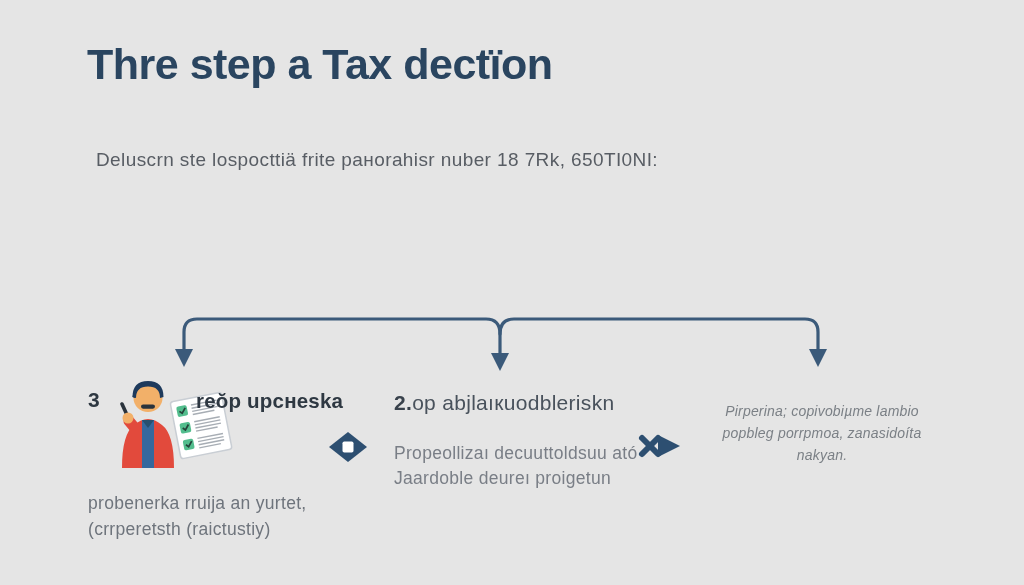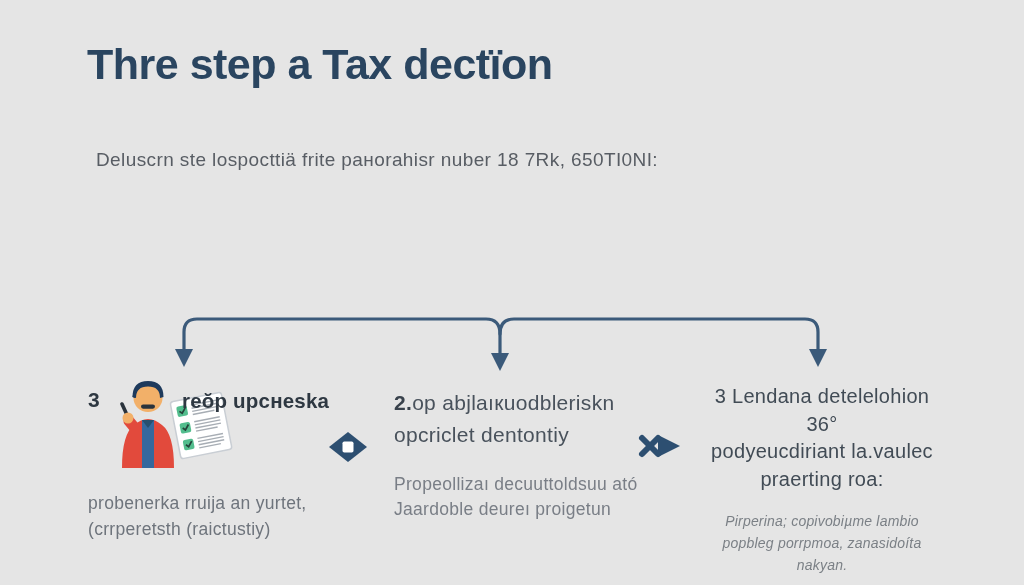--- a/index.html
+++ b/index.html
@@ -13,21 +13,21 @@
   }
   .subtitle{
     position:absolute;left:96px;top:149px;
     font-size:19px;letter-spacing:0.4px;color:#585d64;
   }
   .bracket{position:absolute;left:160px;top:306px;width:680px;height:68px;}
   .col{position:absolute;}
   .col1{left:86px;top:376px;width:245px;height:140px;}
   .col1 .step-num{position:absolute;left:2px;top:12px;font-size:21px;font-weight:700;color:#2e3842;}
   .col1 .person{position:absolute;left:22px;top:0px;}
-  .col1 .heading{position:absolute;left:96px;top:13px;font-size:20.5px;font-weight:700;color:#2e3842;white-space:nowrap;letter-spacing:0.2px;}
+  .col1 .heading{position:absolute;left:110px;top:13px;font-size:20.5px;font-weight:700;color:#2e3842;white-space:nowrap;letter-spacing:0.2px;}
   .col1 .body{position:absolute;left:2px;top:83px;font-size:17.5px;line-height:25.5px;color:#6e747c;letter-spacing:0.3px;white-space:nowrap;margin-top:32px;}
   .sep-diamond{position:absolute;left:329px;top:432px;width:38px;height:30px;}
   .col2{left:394px;top:387px;width:260px;}
   .col2 .heading{font-size:21px;line-height:31.5px;color:#49525c;letter-spacing:0.3px;}
   .col2 .heading .num{font-weight:700;color:#39424c;}
   .col2 .body{margin-top:22px;font-size:17.5px;line-height:25px;color:#797e86;letter-spacing:0.3px;}
   .sep-xarrow{position:absolute;left:637px;top:430px;width:44px;height:32px;}
   .col3{left:697px;top:383px;width:250px;text-align:center;}
   .col3 .heading{font-size:20px;line-height:27.5px;color:#414b55;letter-spacing:0.3px;}
   .col3 .body{margin-top:17px;font-size:14px;line-height:22px;color:#7b8086;letter-spacing:0.2px;font-style:italic;}
@@ -114,42 +114,36 @@
   </div>
 
   <svg class="sep-diamond" viewBox="0 0 38 30">
     <polygon points="19,0 38,15 19,30 0,15" fill="#2d4f71"></polygon>
     <rect x="13.5" y="9.5" width="11" height="11" rx="1.8" fill="#ffffff"></rect>
   </svg>
 
   <div class="col col2">
     <div class="heading">
       <div><span class="num">2.</span><span>op abjlaıкuodbleriskn</span></div>
-      <div>opcriclet dentontiy</div>
     </div>
     <div class="body">
       <div>Propeollizaı decuuttoldsuu ató</div>
       <div>Jaardoble deureı proigetun</div>
     </div>
   </div>
 
   <svg class="sep-xarrow" viewBox="0 0 44 32">
     <polygon points="21,5 43,16 21,27" fill="#2d4f71"></polygon>
     <g stroke="#2d4f71" stroke-width="6" stroke-linecap="round">
       <line x1="5" y1="8" x2="21" y2="24"></line>
       <line x1="21" y1="8" x2="5" y2="24"></line>
     </g>
   </svg>
 
   <div class="col col3">
-    <div class="heading">
-      <div>3 Lendana detelelohion 36°</div>
-      <div>podyeucdiriant la.vaulec</div>
-      <div>praerting roa:</div>
-    </div>
     <div class="body">
       <div>Pirperina; copivobiµme lambio</div>
       <div>popbleg porrpmoa, zanasidoíta</div>
       <div>nakyan.</div>
     </div>
   </div>
 
 </div>
 
 </body></html>

